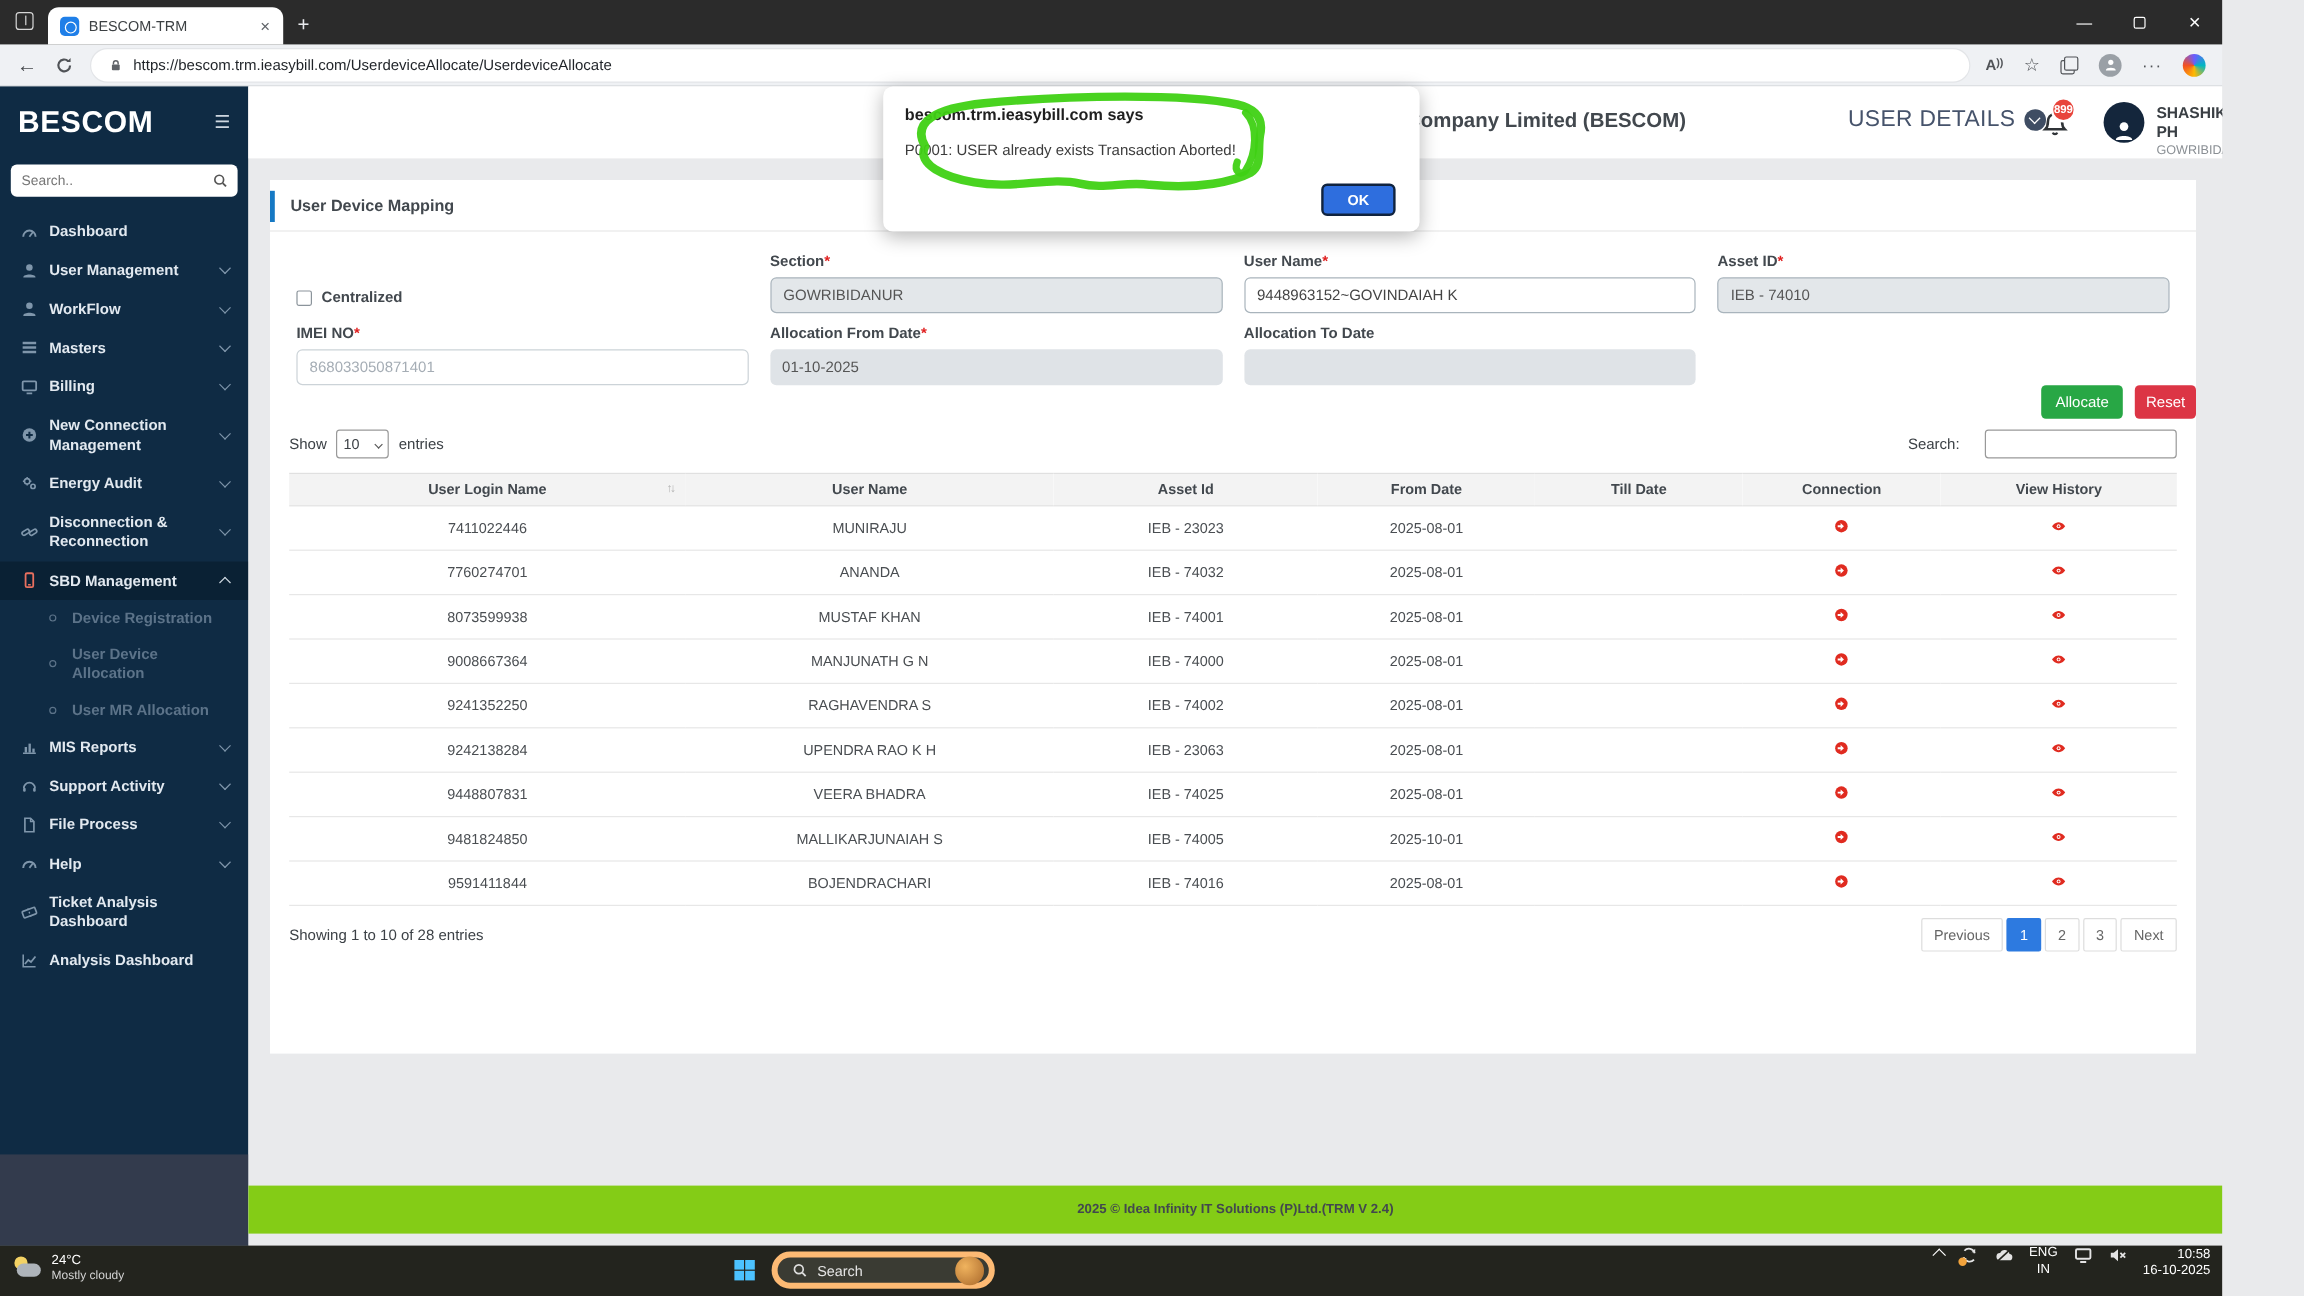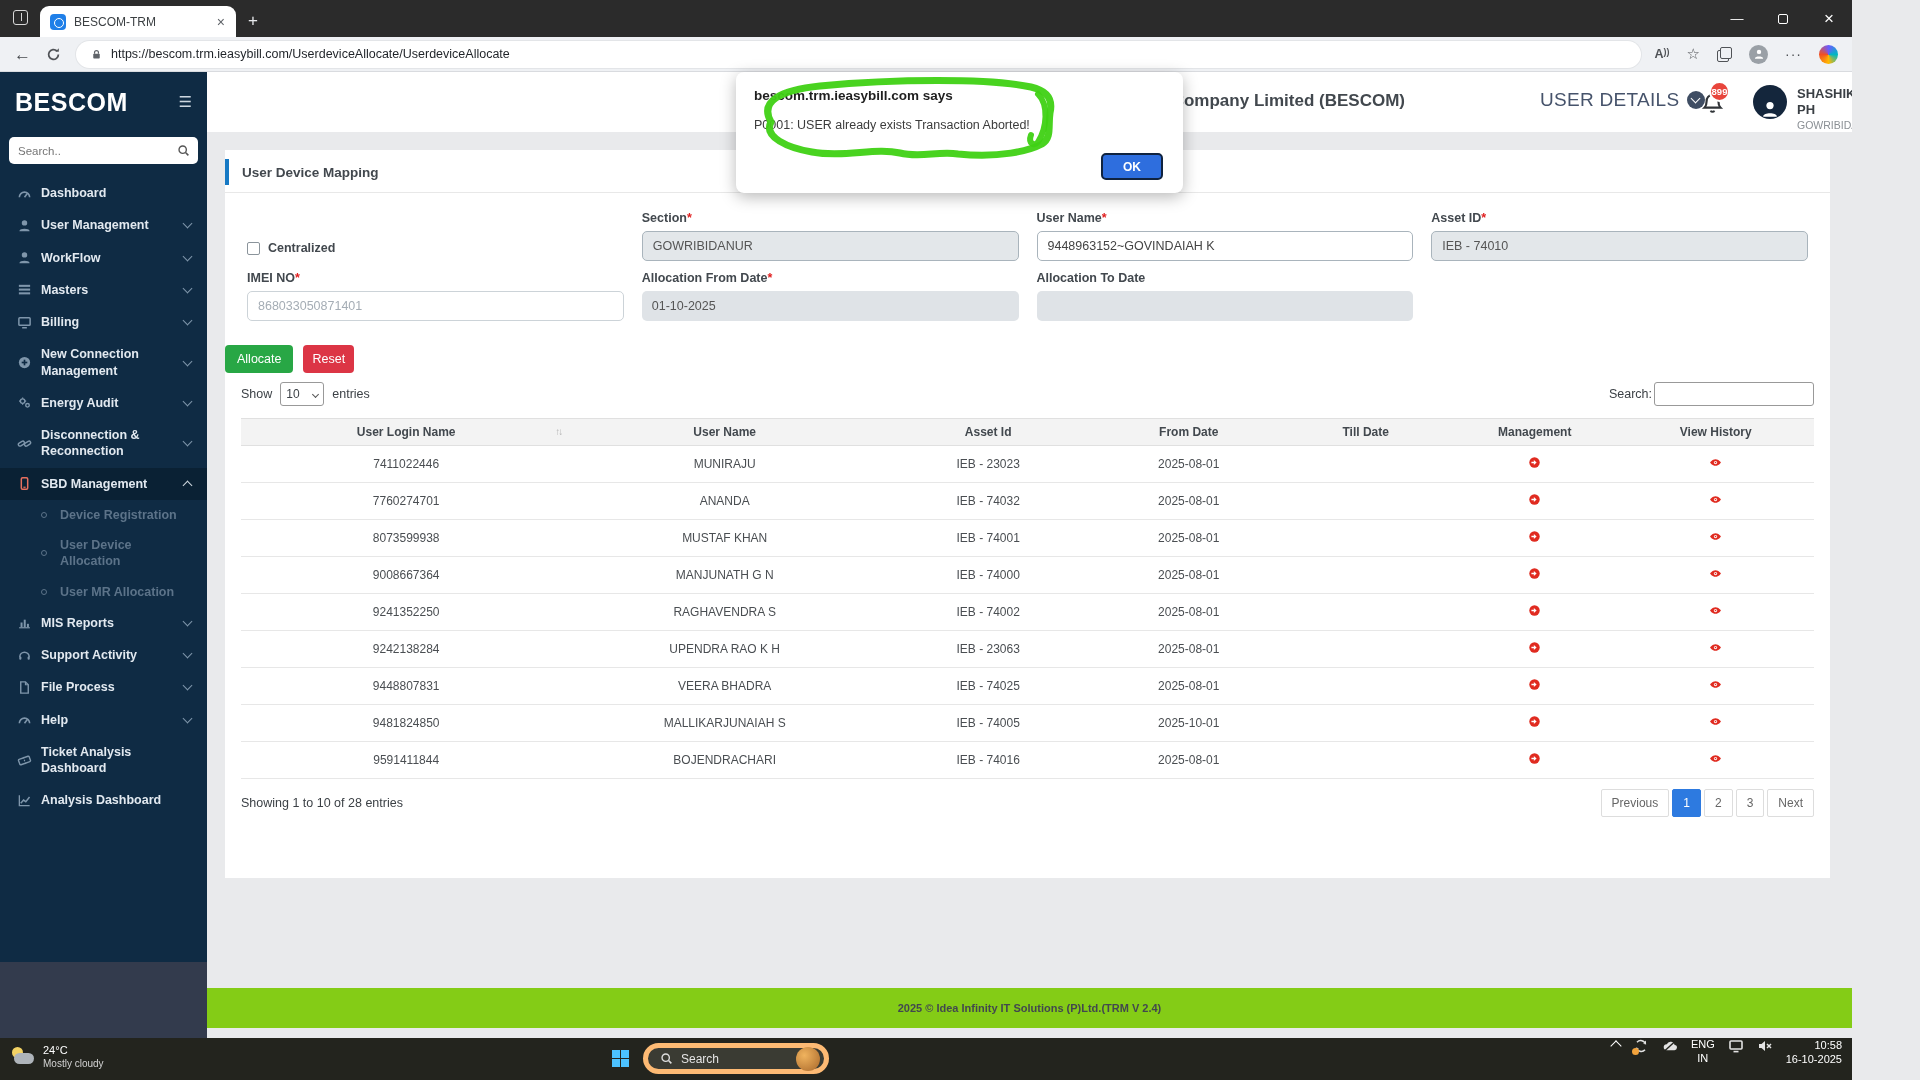--- a/index.html
+++ b/index.html
@@ -83,28 +83,28 @@
   .card-title{font-size:13.5px;font-weight:bold;color:#42484e}
   .form{padding:18px 22px 0;display:grid;grid-template-columns:repeat(4,1fr);column-gap:18px;row-gap:10px}
   .fg label{display:block;font-size:12.5px;font-weight:bold;color:#42484e;margin-bottom:6px}
   .req{color:#e02020}
   .inp{width:100%;height:30px;border-radius:5px;border:1px solid #a9b4bc;background:#fff;font-size:12.5px;color:#444;padding:0 10px;display:flex;align-items:center;white-space:nowrap;overflow:hidden}
   .inp.gray{background:#e3e7ea;color:#555}
   .inp.flat{background:#dfe3e7;border:none;color:#555}
   .inp.ph{color:#a5adb5;border-color:#ccd3d8}
   .centralized{display:flex;align-items:center;gap:8px;margin-top:30px;font-size:12.5px;font-weight:bold;color:#42484e}
   .checkbox{width:13px;height:13px;border:1.4px solid #8b949b;border-radius:2px;background:#fff}
-  .btn-row{display:flex;justify-content:flex-start;gap:10px;margin-top:24px}
+  .btn-row{display:flex;justify-content:flex-end;gap:10px;}
   .btn{border:none;border-radius:4px;color:#fff;font-size:12.5px;padding:0 12px;height:28px;cursor:pointer;font-family:inherit}
   .btn.green{background:var(--allocate_green,#28a745)}
   .btn.red{background:var(--reset_red,#dc3545);padding:0 9px}
   .controls{display:flex;align-items:center;padding:9px 16px 12px;font-size:12.5px;color:#3c4146}
   .show-select{width:44px;height:24px;border:1px solid #999;border-radius:3px;margin:0 8px;background:#fff;display:inline-flex;align-items:center;justify-content:space-between;padding:0 5px;font-size:12px;cursor:pointer}
   .show-select .chev{border-color:#555;width:5px;height:5px;margin:0}
-  .search-wrap{margin-left:auto;display:flex;align-items:center;gap:2px}
+  .search-wrap{margin-left:auto;display:flex;align-items:center;gap:21px}
   .search-input{width:160px;height:24px;border:1px solid #999;border-radius:3px;background:#fff;padding:0 6px;font-size:12px;outline:none}
 
   table{width:calc(100% - 32px);margin:0 16px;border-collapse:collapse;font-size:12px;color:#4a4e52;table-layout:fixed}
   thead th{background:#f3f3f3;border-top:1px solid #e0e0e0;border-bottom:1px solid #e0e0e0;font-weight:bold;height:27px;text-align:center;position:relative;color:#42484e}
   .sort{position:absolute;right:10px;top:7px;font-size:10px;color:#b3b3b3;letter-spacing:-2px}
   tbody td{height:37px;border-bottom:1px solid #e7e7e7;text-align:center}
   .ricon{display:inline-flex;width:13px;height:13px;color:var(--icon_red,#e02b20);cursor:pointer}
   .ricon svg{width:13px;height:13px}
   .table-foot{display:flex;align-items:center;padding:10px 16px;font-size:12.5px;color:#3c4146}
   .pagination{margin-left:auto;display:flex;gap:3px}
@@ -537,21 +537,21 @@
               <col style="width:10.5%">
               <col style="width:12.5%">
           </colgroup>
           <thead>
             <tr>
               <th><span>User Login Name</span><span class="sort">↑↓</span></th>
               <th>User Name</th>
               <th>Asset Id</th>
               <th>From Date</th>
               <th>Till Date</th>
-              <th>Management</th>
+              <th>Connection</th>
               <th>View History</th>
             </tr>
           </thead>
           <tbody>
 
               <tr>
                 <td>7411022446</td>
                 <td>MUNIRAJU</td>
                 <td>IEB - 23023</td>
                 <td>2025-08-01</td>

